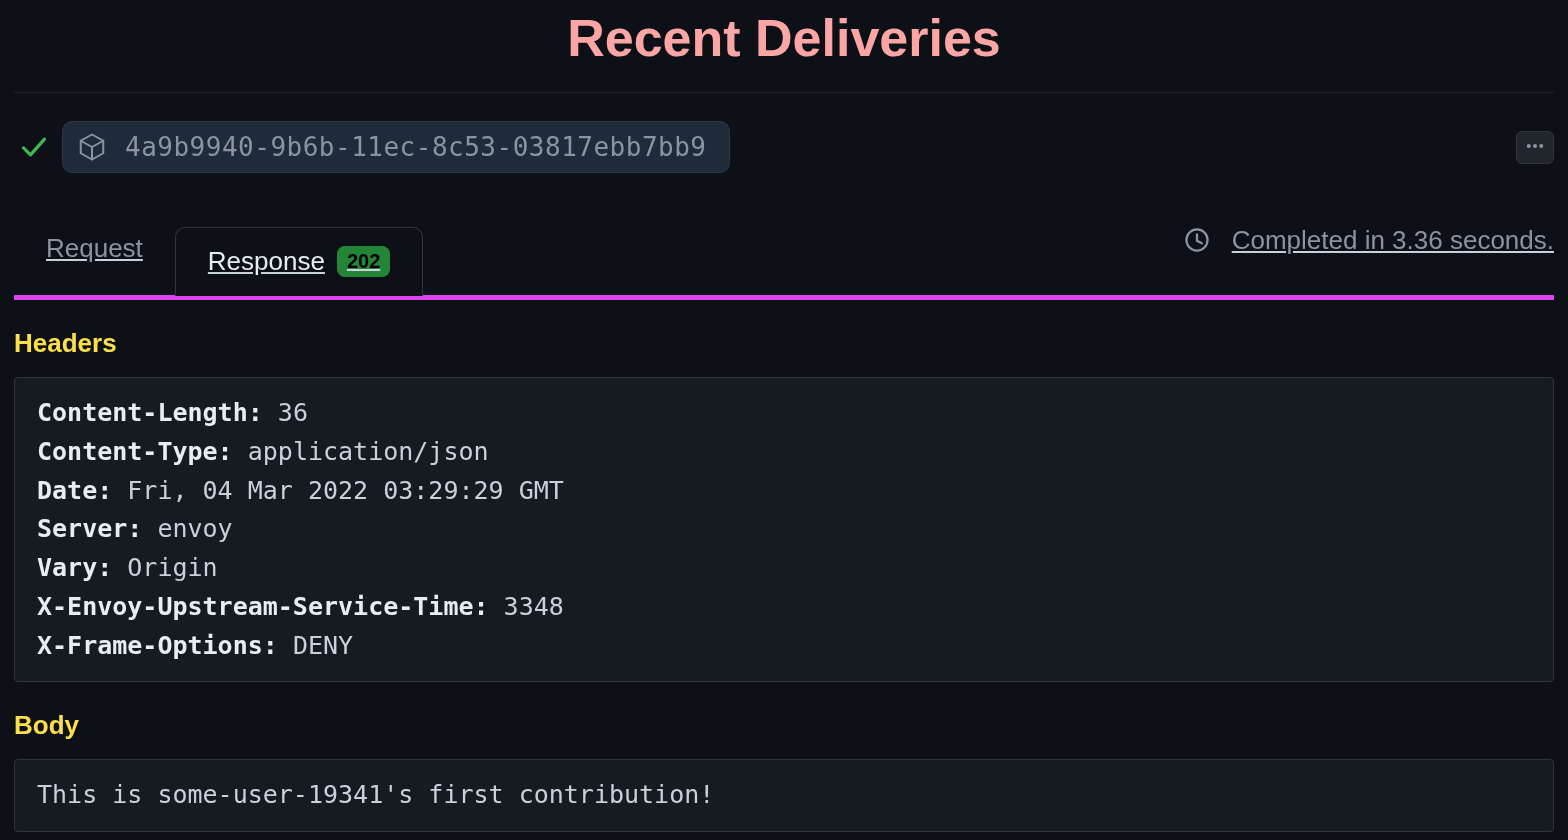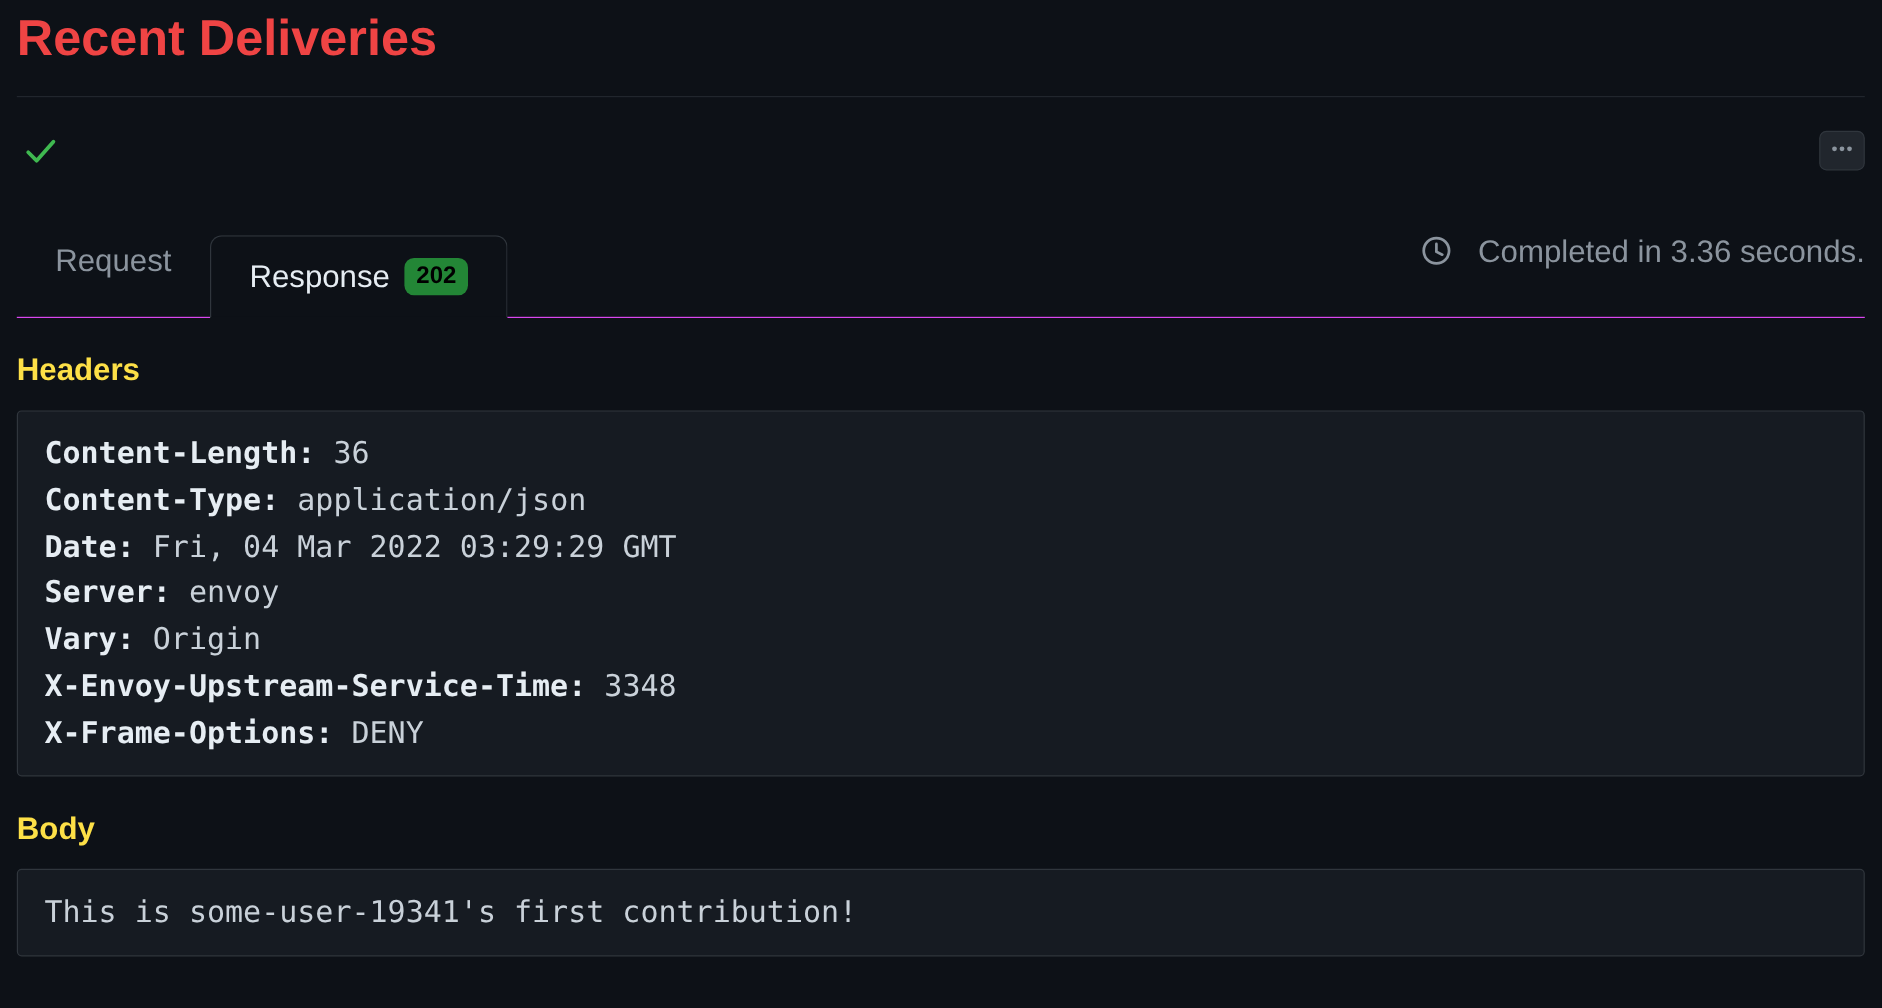--- a/index.html
+++ b/index.html
@@ -5,25 +5,26 @@
   * { box-sizing: border-box; margin: 0; padding: 0; }
   body {
     background: #0d1117;
     color: #c9d1d9;
     font-family: -apple-system, BlinkMacSystemFont, "Segoe UI", Helvetica, Arial, sans-serif;
     font-size: 16px;
     padding: 8px 14px 20px 14px;
     width: 1568px;
   }
   .page-title {
-    font-size: 42px;
-    font-weight: 600;
-    color: #ef4444;
+    font-size: 52px;
+    font-weight: 600;
+    color: #fca5a5;
     padding: 0 0 24px 0;
     border-bottom: 1px solid #21262d;
+    text-align: center;
   }
   .delivery-row {
     display: flex;
     align-items: center;
     padding: 28px 0 18px 0;
     gap: 14px;
   }
   .check-icon {
     color: #3fb950;
     width: 28px;
@@ -66,23 +67,24 @@
     display: inline-flex;
     align-items: center;
     justify-content: center;
     cursor: pointer;
   }
   .kebab-btn svg { width: 20px; height: 20px; }
 
   .tabs-row {
     display: flex;
     align-items: center;
-    border-bottom: 1px solid #d946ef;
+    border-bottom: 5px solid #d946ef;
     position: relative;
     margin-top: 8px;
+    text-decoration: underline;
   }
   .tab {
     padding: 18px 32px;
     font-size: 26px;
     color: #8b949e;
     cursor: pointer;
     position: relative;
     bottom: -1px;
     display: flex;
     align-items: center;
@@ -155,20 +157,30 @@
 </head>
 <body>
 
 <h1 class="page-title">Recent Deliveries</h1>
 
 <div class="delivery-row">
   <span class="check-icon">
     <svg viewBox="0 0 16 16" fill="none" stroke="currentColor" stroke-width="1.8" stroke-linecap="round" stroke-linejoin="round">
         <path d="M2 8.5 L6 12.5 L14 3.5"></path>
       </svg>
+  </span>
+  <span class="delivery-pill">
+    <span class="package-icon">
+      <svg viewBox="0 0 24 24" fill="none" stroke="currentColor" stroke-width="1.6" stroke-linejoin="round" stroke-linecap="round">
+        <path d="M12 2 L21 7 L21 17 L12 22 L3 17 L3 7 Z"></path>
+        <path d="M3 7 L12 12 L21 7"></path>
+        <path d="M12 12 L12 22"></path>
+      </svg>
+    </span>
+    <span class="delivery-id">4a9b9940-9b6b-11ec-8c53-03817ebb7bb9</span>
   </span>
   <span class="delivery-spacer"></span>
   <button class="kebab-btn">
     <span>
       <svg viewBox="0 0 16 16" fill="currentColor">
           <circle cx="3" cy="8" r="1.6"></circle>
           <circle cx="8" cy="8" r="1.6"></circle>
           <circle cx="13" cy="8" r="1.6"></circle>
         </svg>
     </span>

